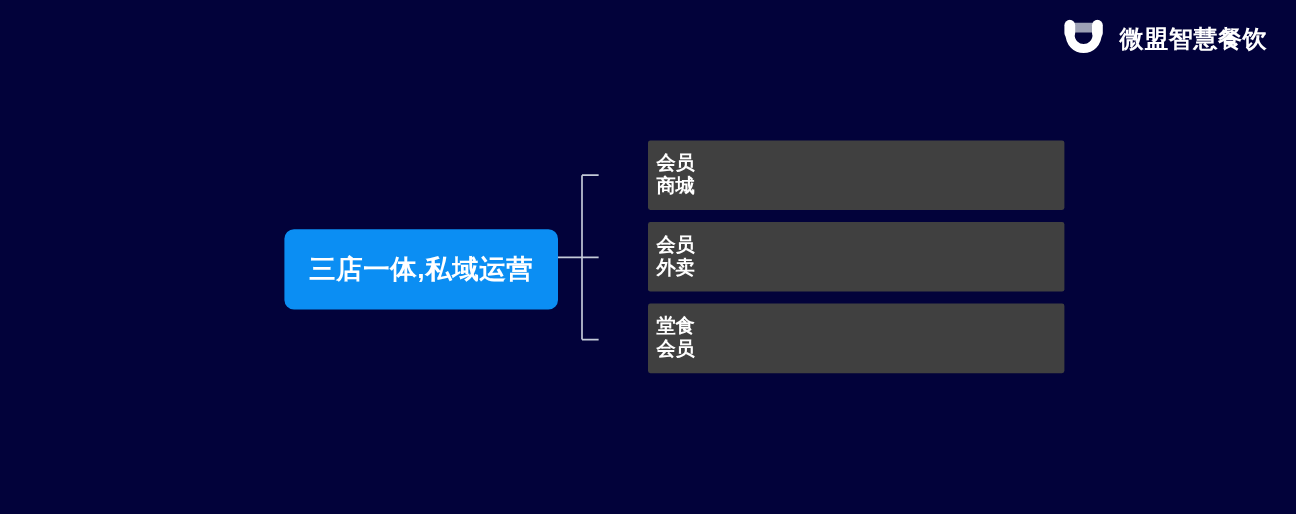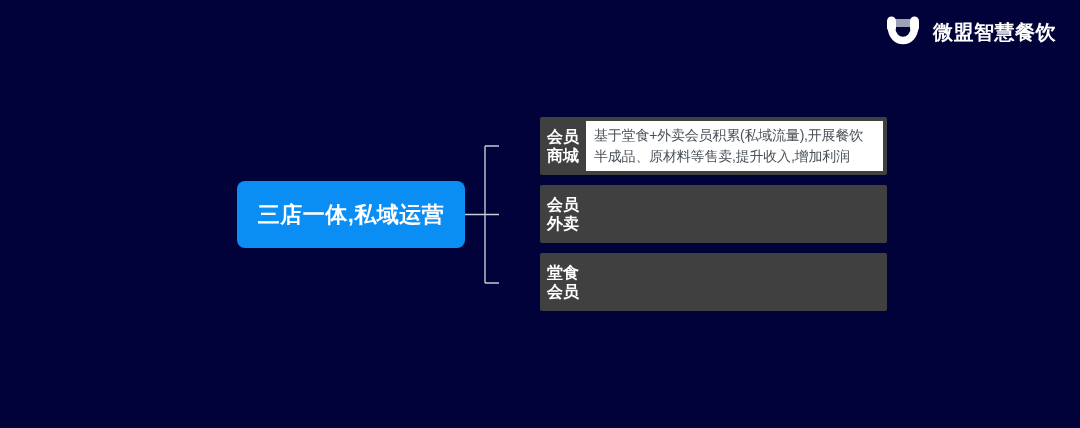--- a/index.html
+++ b/index.html
@@ -27,21 +27,21 @@
     font-size: 20px;
     font-weight: 600;
     letter-spacing: 0.5px;
     white-space: nowrap;
   }
 
   
   .main-node {
     position: absolute;
     left: 237px;
-    top: 181px;
+    top: 191px;
     width: 228px;
     height: 67px;
     background: #0b8ef3;
     border-radius: 8px;
     display: flex;
     align-items: center;
     justify-content: center;
     color: #ffffff;
     font-size: 22px;
     font-weight: 700;
@@ -120,23 +120,20 @@
 
   <svg class="connectors" width="34" height="141" viewBox="0 0 34 141" xmlns="http://www.w3.org/2000/svg">
     <path d="M0 70.5 H20 M20 2 V139 M20 2 H34 M20 70.5 H34 M20 139 H34" stroke="#c4cad8" stroke-width="1.4" fill="none"></path>
   </svg>
 
   <div class="branch b1">
     <div class="branch-label">
       <span>会员</span>
       <span>商城</span>
     </div>
-    <div class="branch-body">
-      <div class="branch-desc">基于堂食+外卖会员积累(私域流量),开展餐饮半成品、原材料等售卖,提升收入,增加利润</div>
-    </div>
   </div>
 
   <div class="branch b2">
     <div class="branch-label">
       <span>会员</span>
       <span>外卖</span>
     </div>
   </div>
 
   <div class="branch b3">

